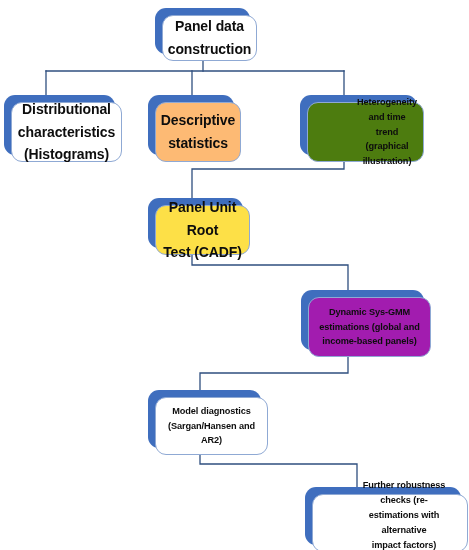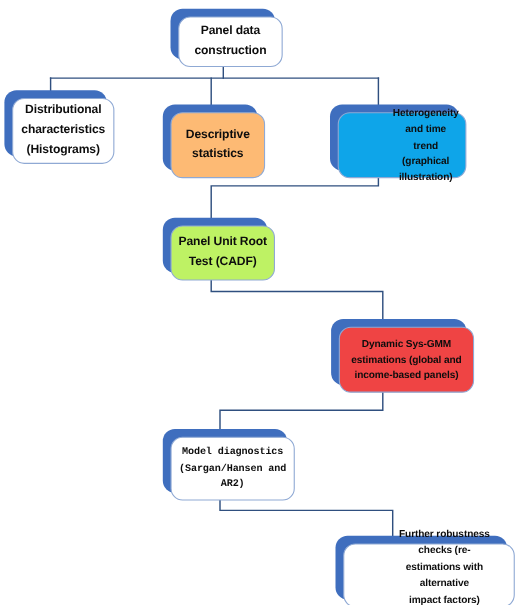--- a/index.html
+++ b/index.html
@@ -50,21 +50,21 @@
     border: 1.2px solid #8FA9D4;
     border-radius: 11px;
     display: flex;
     align-items: center;
     justify-content: center;
   }
   .node .label {
     text-align: center;
     color: #0d0d0d;
     font-weight: bold;
-    font-size: 11px;
+    font-size: 14px;
     line-height: 1.62;
     padding: 0 6px;
     letter-spacing: -0.1px;
   }
   .node.wide .label { font-size: 9.2px; }
 </style>
 </head>
 <body>
 
 <div id="canvas">
@@ -81,51 +81,51 @@
       <polyline points="200,448 200,464 357,464 357,494" fill="none" stroke="#2F4F7F" stroke-width="1.3" stroke-linecap="square" stroke-linejoin="miter"></polyline>
     </svg>
 
   <div id="nodes">
       <div class="node" style="left: 155px; top: 8px; width: 95px; height: 46px;">
         <div class="shadow" style="background: rgb(63, 110, 190);"></div>
         <div class="card" style="background: rgb(255, 255, 255); border-color: rgb(143, 169, 212);">
           <div class="label" style="color: rgb(13, 13, 13);">Panel data<br>construction</div>
         </div>
       </div>
-      <div class="node" style="left: 4px; top: 82px; width: 93px; height: 60px;">
+      <div class="node" style="left: 4px; top: 95px; width: 93px; height: 60px; padding-left: 18px;">
         <div class="shadow" style="background: rgb(63, 110, 190);"></div>
         <div class="card" style="background: rgb(255, 255, 255); border-color: rgb(143, 169, 212);">
           <div class="label" style="color: rgb(13, 13, 13);">Distributional<br>characteristics<br>(Histograms)</div>
         </div>
       </div>
       <div class="node" style="left: 148px; top: 95px; width: 86px; height: 60px;">
         <div class="shadow" style="background: rgb(63, 110, 190);"></div>
         <div class="card" style="background: #fdba74; border-color: rgb(143, 169, 212);">
           <div class="label" style="color: rgb(13, 13, 13);">Descriptive<br>statistics</div>
         </div>
       </div>
       <div class="node wide" style="left: 300px; top: 95px; width: 117px; height: 60px;">
         <div class="shadow" style="background: rgb(63, 110, 190);"></div>
-        <div class="card" style="background: #0ea5e9; border-color: rgb(143, 169, 212); padding-left: 43px;">
+        <div class="card" style="background: #4d7c0f; border-color: rgb(143, 169, 212); padding-left: 43px;">
           <div class="label" style="color: rgb(13, 13, 13);">Heterogeneity and time<br>trend (graphical<br>illustration)</div>
         </div>
       </div>
       <div class="node" style="left: 148px; top: 198px; width: 95px; height: 50px;">
         <div class="shadow" style="background: rgb(63, 110, 190);"></div>
-        <div class="card" style="background: #bef264; border-color: rgb(143, 169, 212);">
+        <div class="card" style="background: #fde047; border-color: rgb(143, 169, 212);">
           <div class="label" style="color: rgb(13, 13, 13);">Panel Unit Root<br>Test (CADF)</div>
         </div>
       </div>
       <div class="node wide" style="left: 301px; top: 290px; width: 123px; height: 60px;">
         <div class="shadow" style="background: rgb(63, 110, 190);"></div>
-        <div class="card" style="background: #ef4444; border-color: rgb(143, 169, 212);">
+        <div class="card" style="background: #a21caf; border-color: rgb(143, 169, 212);">
           <div class="label" style="color: rgb(13, 13, 13);">Dynamic Sys-GMM<br>estimations (global and<br>income-based panels)</div>
         </div>
       </div>
-      <div class="node wide" style="left: 148px; top: 390px; width: 113px; height: 58px; font-family: Liberation Mono, monospace;">
+      <div class="node wide" style="left: 148px; top: 390px; width: 113px; height: 58px;">
         <div class="shadow" style="background: rgb(63, 110, 190);"></div>
         <div class="card" style="background: rgb(255, 255, 255); border-color: rgb(143, 169, 212);">
           <div class="label" style="color: rgb(13, 13, 13);">Model diagnostics<br>(Sargan/Hansen and<br>AR2)</div>
         </div>
       </div>
       <div class="node wide" style="left: 305px; top: 487px; width: 156px; height: 58px;">
         <div class="shadow" style="background: rgb(63, 110, 190);"></div>
         <div class="card" style="background: rgb(255, 255, 255); border-color: rgb(143, 169, 212);">
           <div class="label" style="color: rgb(13, 13, 13); margin-left: 28px;">Further robustness checks (re-<br>estimations with alternative<br>impact factors) +Diagnostic tests</div>
         </div>

